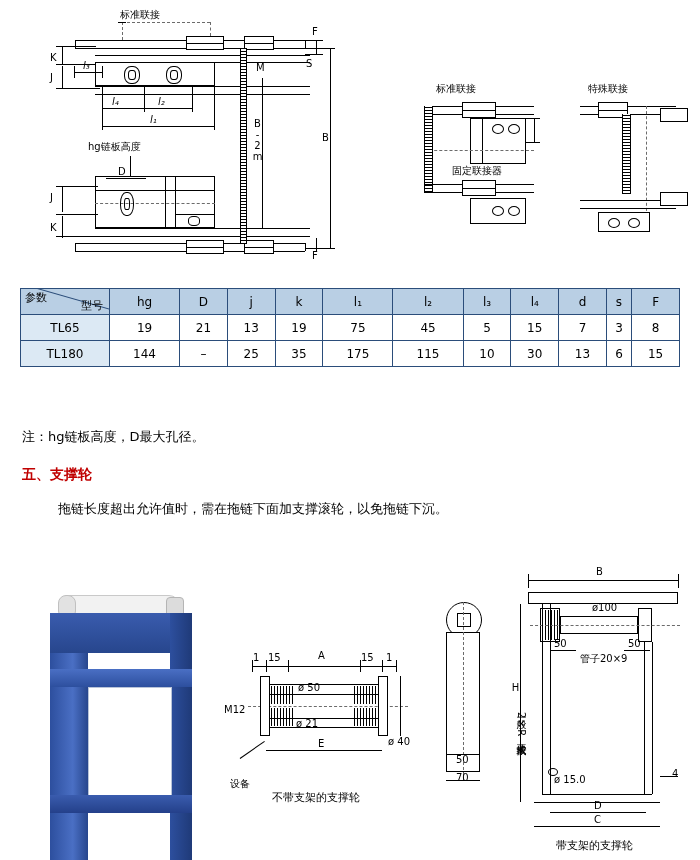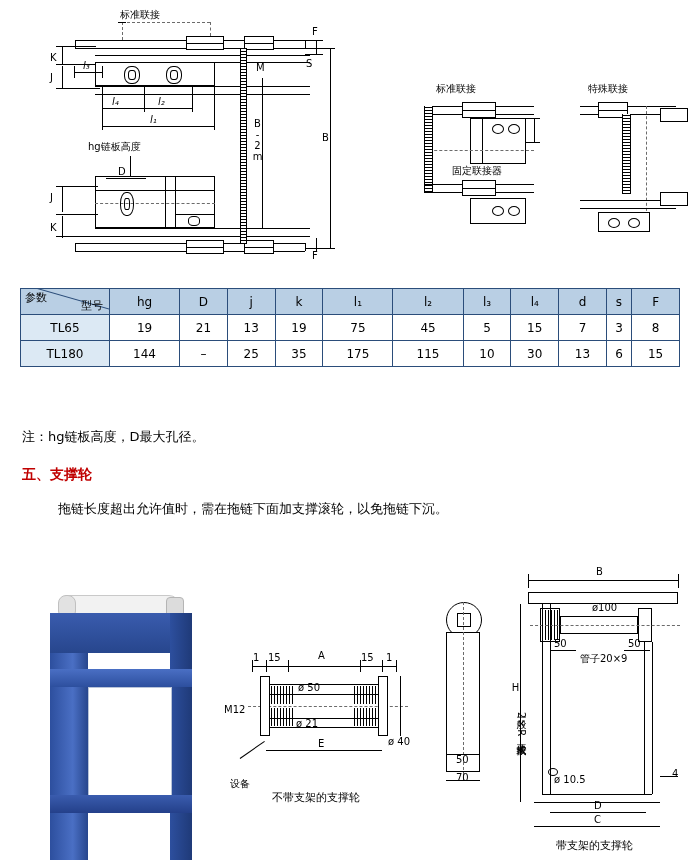--- a/index.html
+++ b/index.html
@@ -382,21 +382,21 @@
     <div class="ln vl" style="left:30px; top:42px; height:190px;"></div>
     <div class="ln vl" style="left:124px; top:80px; height:152px;"></div>
     <div class="ln vl" style="left:132px; top:80px; height:152px;"></div>
     <div class="ln hl" style="left:22px; top:232px; width:110px;"></div>
     <div class="ln hl" style="left:14px; top:240px; width:126px;"></div>
 
     <div class="ln vl" style="left:0px; top:42px; height:198px;"></div>
     <div class="lbl vert tiny9" style="left:-10px; top:120px;">H</div>
     <div class="lbl tiny9" style="left:-6px; top:150px; writing-mode:vertical-rl;">一般2×R或按要求</div>
 
-    <div class="lbl tiny9" style="left:34px; top:212px;">ø 10.5</div>
+    <div class="lbl tiny9" style="left:34px; top:212px;">ø 15.0</div>
     <div style="position:absolute; left:28px; top:206px; width:8px; height:6px; border:1px solid #000; border-radius:50%;"></div>
     <div class="lbl tiny9" style="left:152px; top:206px;">4</div>
     <div class="ln hl" style="left:140px; top:214px; width:18px;"></div>
     <div class="ln hl" style="left:30px; top:250px; width:96px;"></div>
     <div class="lbl tiny9" style="left:74px; top:238px;">D</div>
     <div class="ln hl" style="left:14px; top:264px; width:126px;"></div>
     <div class="lbl tiny9" style="left:74px; top:252px;">C</div>
   </div>
   <div class="cap" style="left:556px; top:298px;">带支架的支撑轮</div>
 </div>

